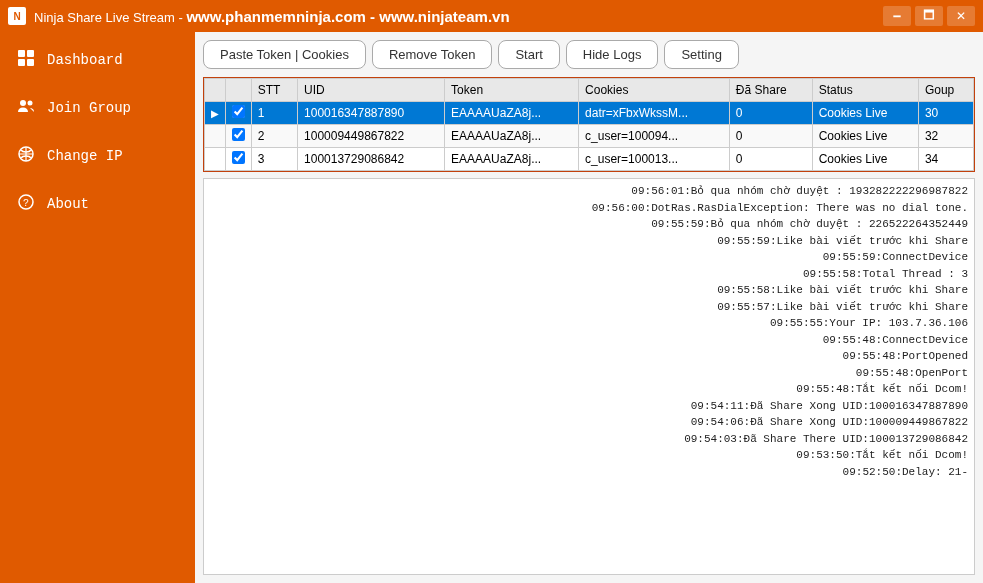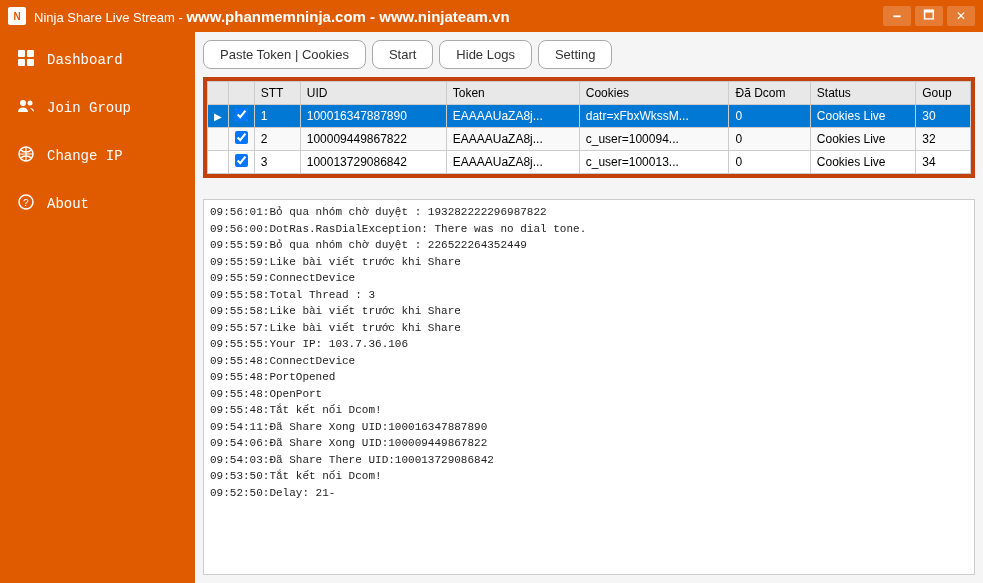--- a/index.html
+++ b/index.html
@@ -112,23 +112,23 @@
       font-size: 13px;
       color: #333;
       font-family: inherit;
     }
 
     
     #table-wrapper {
       flex: 0 0 auto;
       max-height: 200px;
       overflow-y: auto;
-      border: 4px solid #c2410c;
+      border: 1px solid #c2410c;
       background: white;
-      margin-bottom: 21px;
+      margin-bottom: 6px;
     }
     table {
       width: 100%;
       border-collapse: collapse;
       font-size: 12px;
     }
     table thead tr {
       background: #e8e8e8;
     }
     table th {
@@ -154,21 +154,21 @@
       background: white;
       border: 1px solid #ccc;
       overflow-y: scroll;
       padding: 4px 6px;
       font-size: 11px;
       font-family: 'Courier New', monospace;
       color: #222;
       line-height: 1.5;
       position: relative;
     }
-    .log-line { display: block; }
+    .log-line { display: block; text-align: right; }
 
     
     #log-area::-webkit-scrollbar { width: 12px; }
     #log-area::-webkit-scrollbar-track { background: #f0f0f0; }
     #log-area::-webkit-scrollbar-thumb { background: #aaa; border: 2px solid #f0f0f0; }
   </style>
 </head>
 <body>
 
 <div id="title-bar">
@@ -219,36 +219,37 @@
             <text x="9" y="13" text-anchor="middle" fill="white" font-size="10" stroke="none">?</text>
           </svg></span>
     <span class="label">About</span>
   </div>
     </div>
 
   <div id="content">
 
     <div id="toolbar">
       <button class="toolbar-btn">Paste Token | Cookies</button>
+      <button class="toolbar-btn">Remove Token</button>
       <button class="toolbar-btn">Start</button>
       <button class="toolbar-btn">Hide Logs</button>
       <button class="toolbar-btn">Setting</button>
     </div>
 
     <div id="table-wrapper">
       <table>
         <thead>
           <tr>
             <th style="width:14px;"></th>
             <th style="width:22px;"></th>
             <th>STT</th>
             <th>UID</th>
             <th>Token</th>
             <th>Cookies</th>
-            <th>Đã Dcom</th>
+            <th>Đã Share</th>
             <th>Status</th>
             <th>Goup</th>
           </tr>
         </thead>
         <tbody id="table-body">
 
         <tr class="selected">
     <td style="width:14px;text-align:center;font-size:10px;">▶</td>
     <td style="text-align:center;"><input type="checkbox" checked="" style=""></td>
     <td>1</td>

